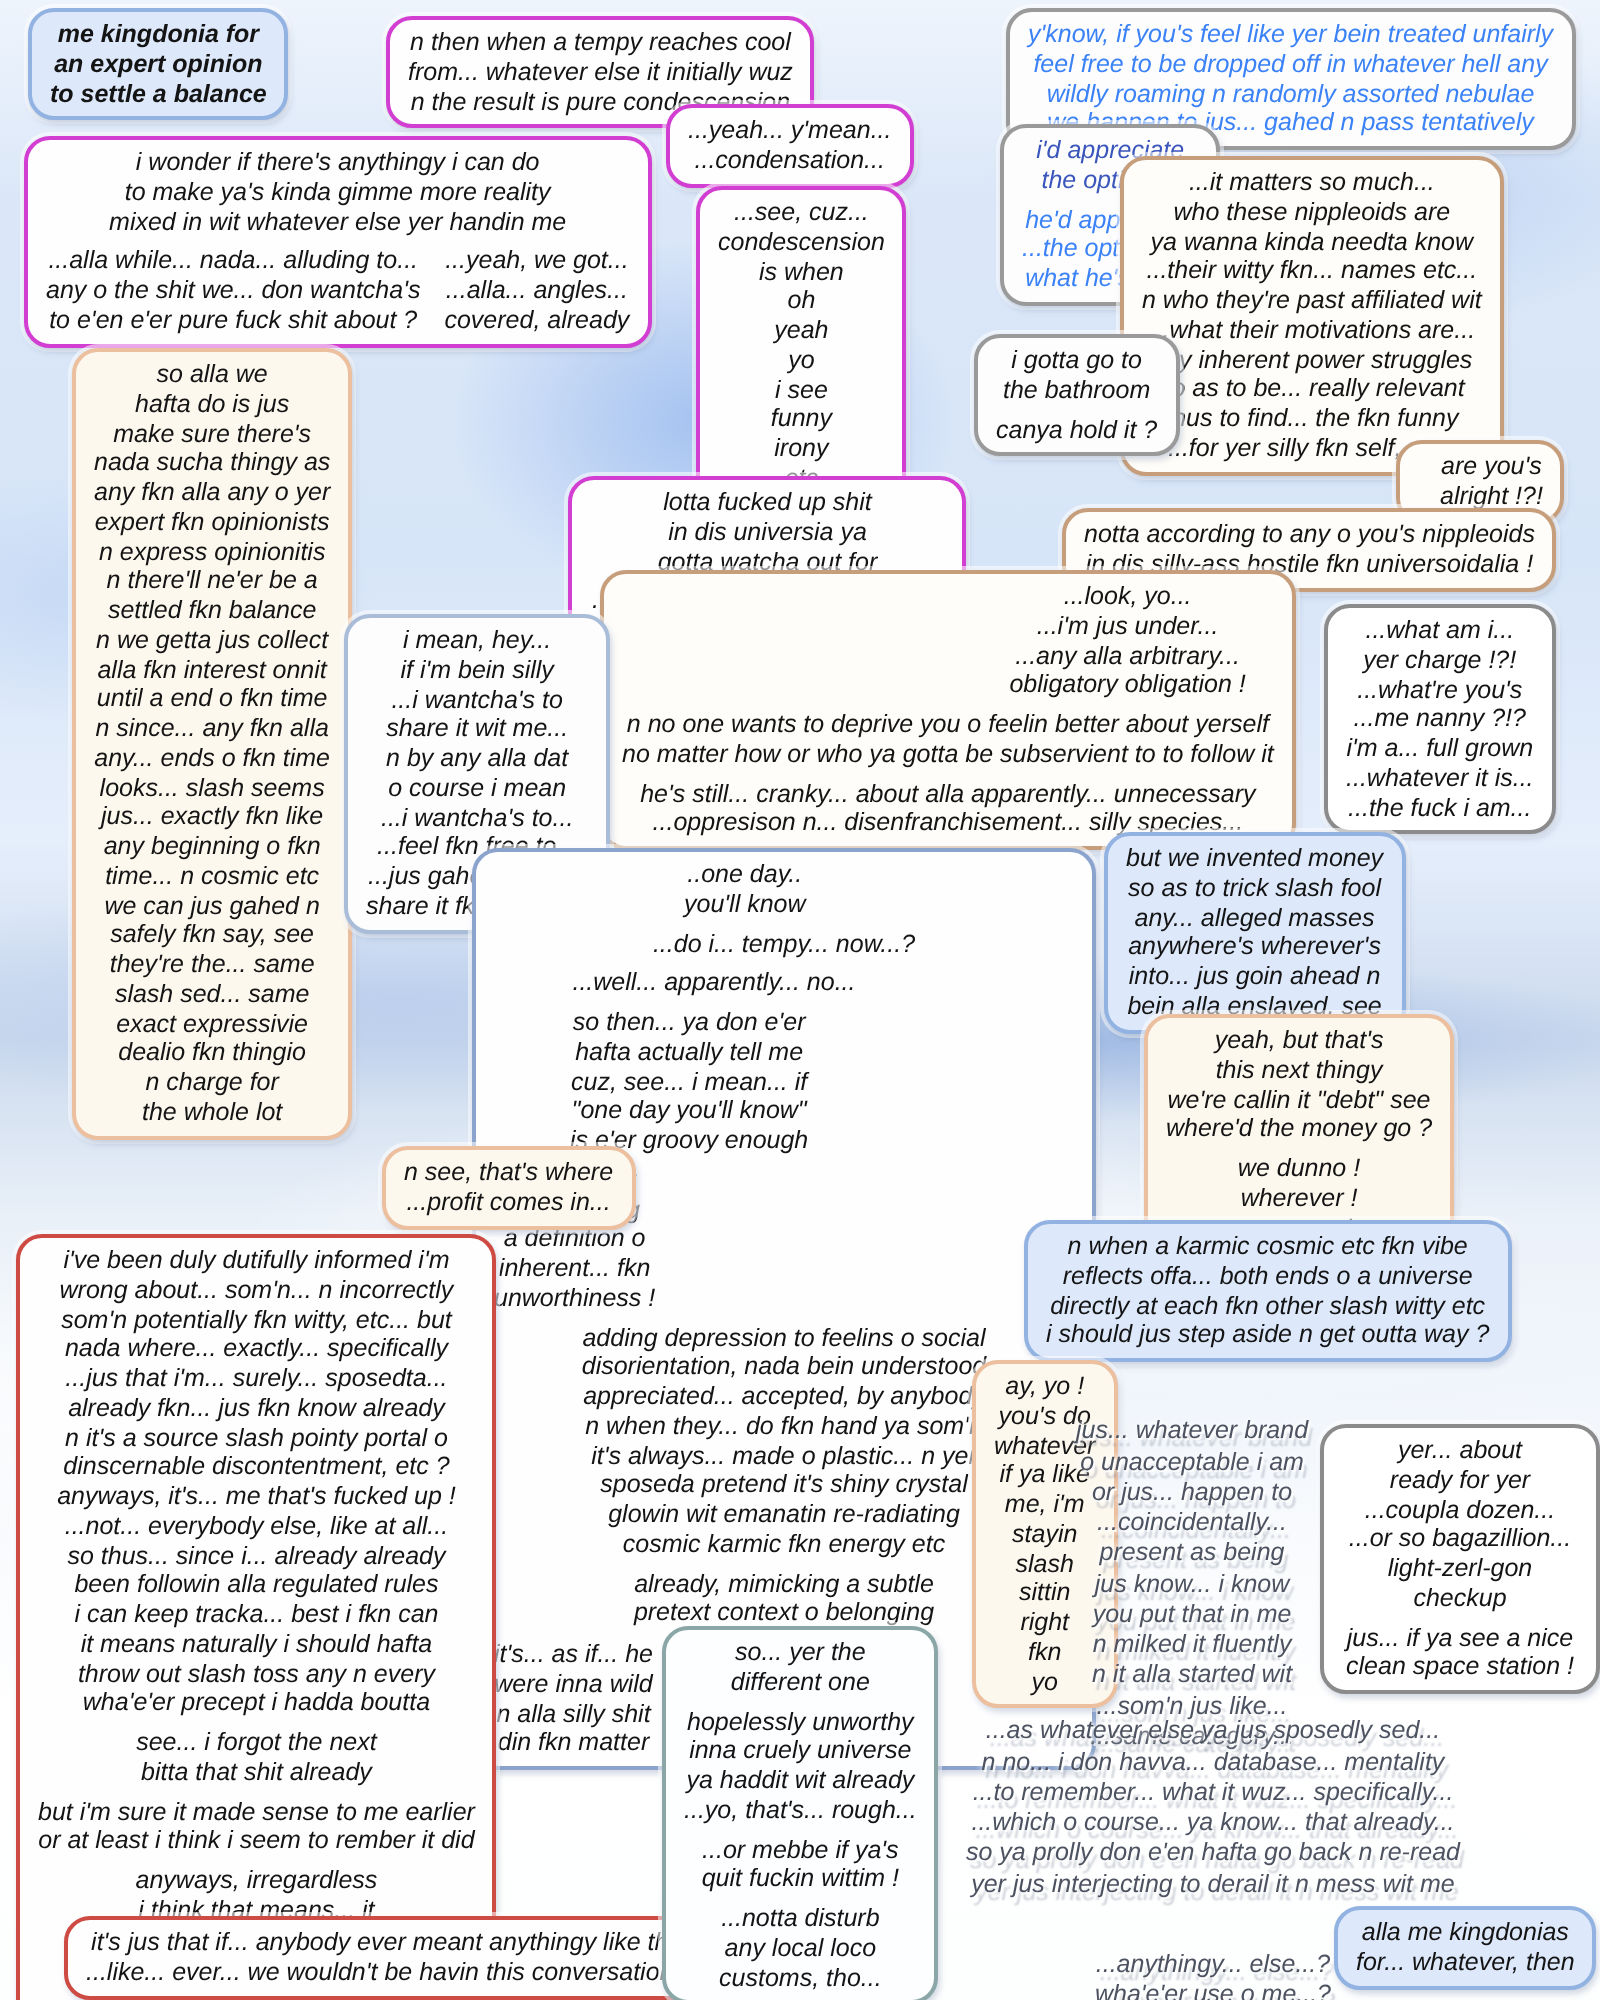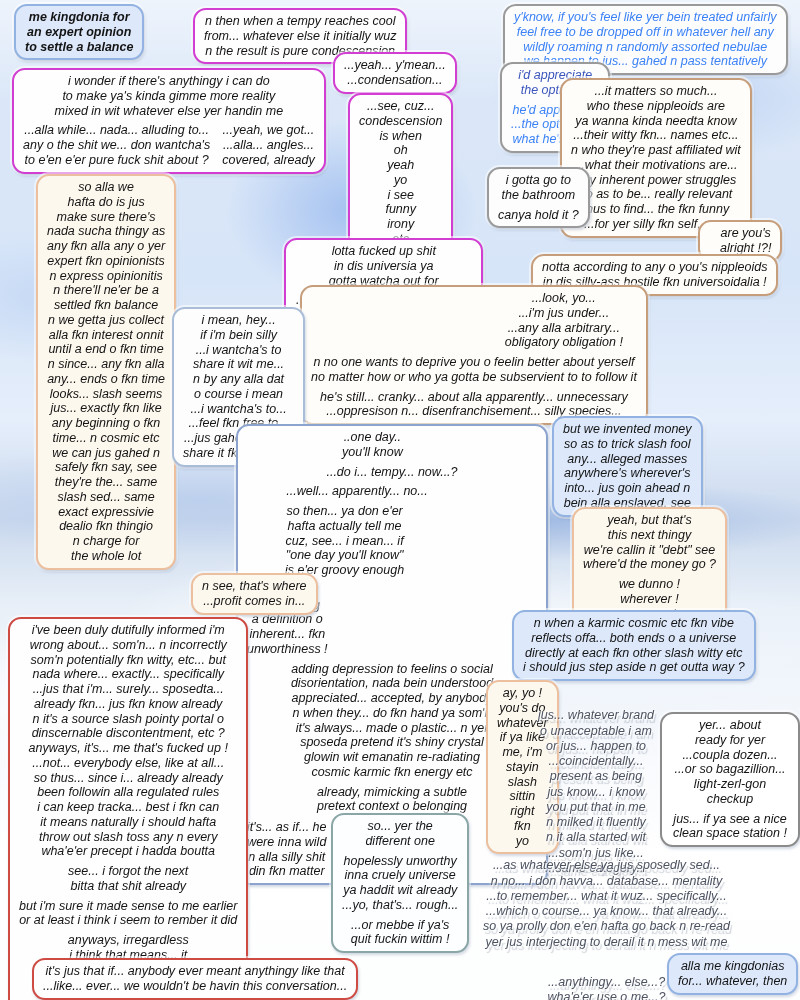--- a/index.html
+++ b/index.html
@@ -184,20 +184,29 @@
     <div class="p lookyo-p1">...look, yo...
 ...i'm jus under...
 ...any alla arbitrary...
 obligatory obligation !</div>
     <div class="p">n no one wants to deprive you o feelin better about yerself
 no matter how or who ya gotta be subservient to to follow it</div>
     <div class="p">he's still... cranky... about alla apparently... unnecessary
 ...oppresison n... disenfranchisement... silly species...</div>
   </div>
 
+  <div class="bubble dgray" style="left:662px;top:302px;">
+    <div class="t">...what am i...
+yer charge !?!
+...what're you's
+...me nanny ?!?
+i'm a... full grown
+...whatever it is...
+...the fuck i am...</div>
+  </div>
 
   <div class="bubble lsteel" style="left:172px;top:307px;">
     <div class="t">i mean, hey...
 if i'm bein silly
 ...i wantcha's to
 share it wit me...
 n by any alla dat
 o course i mean
 ...i wantcha's to...
 ...feel fkn free to...
@@ -341,20 +350,23 @@
 
   <div class="bubble teal" style="left:331px;top:813px;">
     <div class="p">so... yer the
 different one</div>
     <div class="p">hopelessly unworthy
 inna cruely universe
 ya haddit wit already
 ...yo, that's... rough...</div>
     <div class="p">...or mebbe if ya's
 quit fuckin wittim !</div>
+    <div class="p">...notta disturb
+any local loco
+customs, tho...</div>
   </div>
 
   <div class="ghost" style="left:483px;top:843px;">
     <div class="p">...as whatever else ya jus sposedly sed...
 n no... i don havva... database... mentality
 ...to remember... what it wuz... specifically...
 ...which o course... ya know... that already...
 so ya prolly don e'en hafta go back n re-read
 yer jus interjecting to derail it n mess wit me</div>
     <div class="p">...anythingy... else...?

